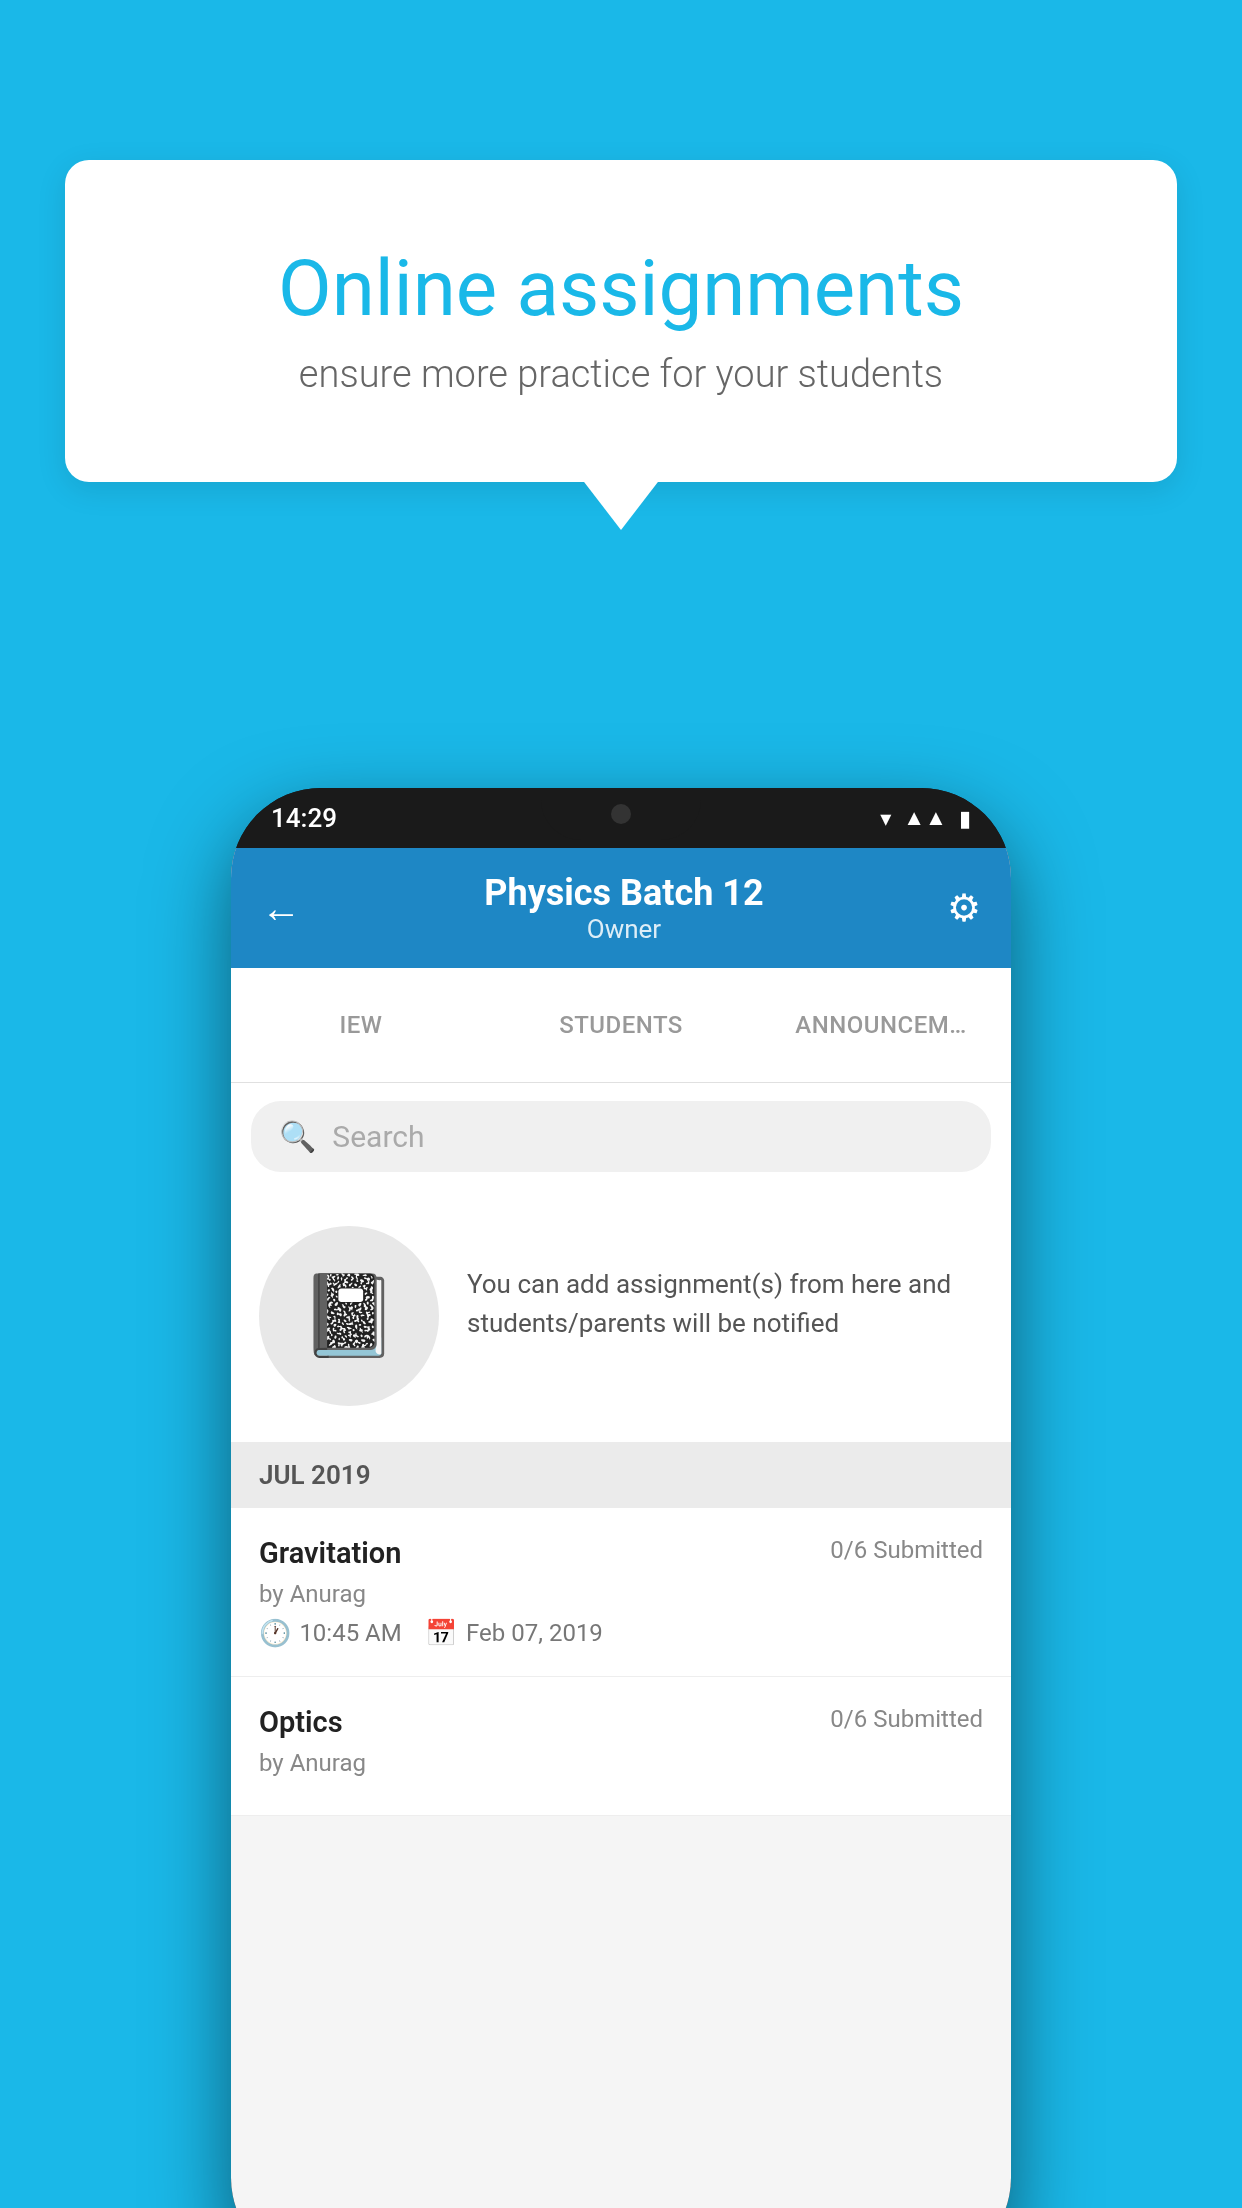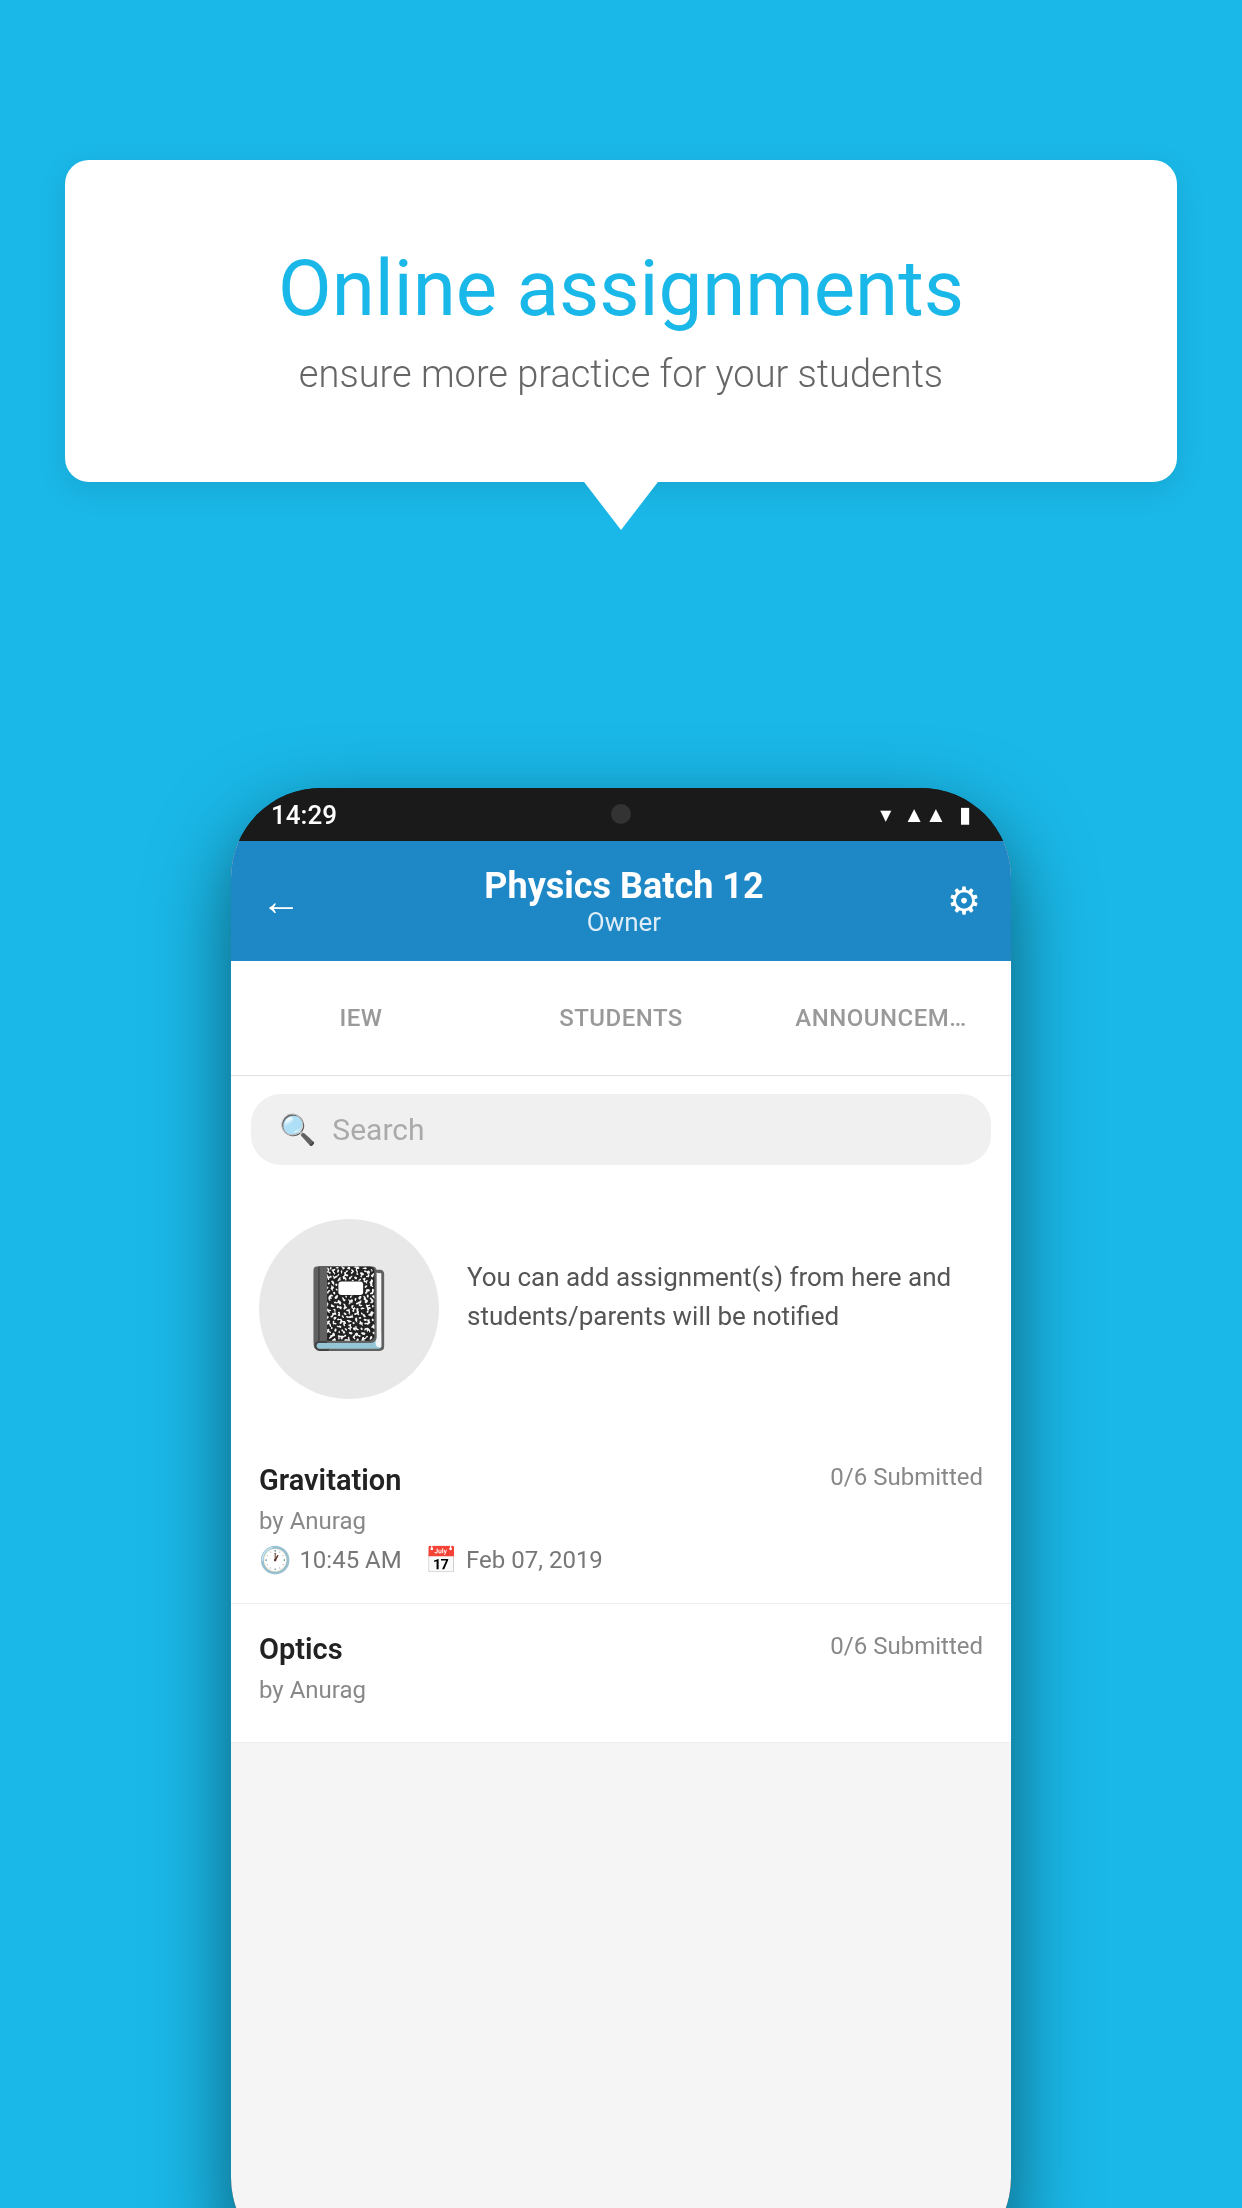--- a/index.html
+++ b/index.html
@@ -65,21 +65,21 @@
       border-radius: 90px;
       box-shadow: 0 30px 80px rgba(0,0,0,0.5);
       overflow: hidden;
       display: flex;
       flex-direction: column;
     }
 
     
     .phone-top-bar {
       background: #1a1a1a;
-      height: 53px;
+      height: 60px;
       display: flex;
       align-items: center;
       justify-content: space-between;
       padding: 0 40px;
       position: relative;
       flex-shrink: 0;
     }
     .status-time {
       color: white;
       font-size: 26px;
@@ -360,20 +360,21 @@
 
       <div class="assignment-prompt">
         <div class="assignment-icon-circle">
           <span class="notebook-icon">📓</span>
         </div>
         <div class="assignment-text-area">
           <div class="assignment-description">You can add assignment(s) from here and students/parents will be notified</div>
         </div>
       </div>
 
+      <div class="section-header">JUL 2019</div>
       <div class="assignment-item">
         <div class="assignment-item-header">
           <span class="assignment-name">Gravitation</span>
           <span class="assignment-submitted">0/6 Submitted</span>
         </div>
         <div class="assignment-meta">by Anurag</div>
         <div class="assignment-time-row">
           <div class="time-item">
             <span class="time-icon">🕐</span>
             <span>10:45 AM</span>

